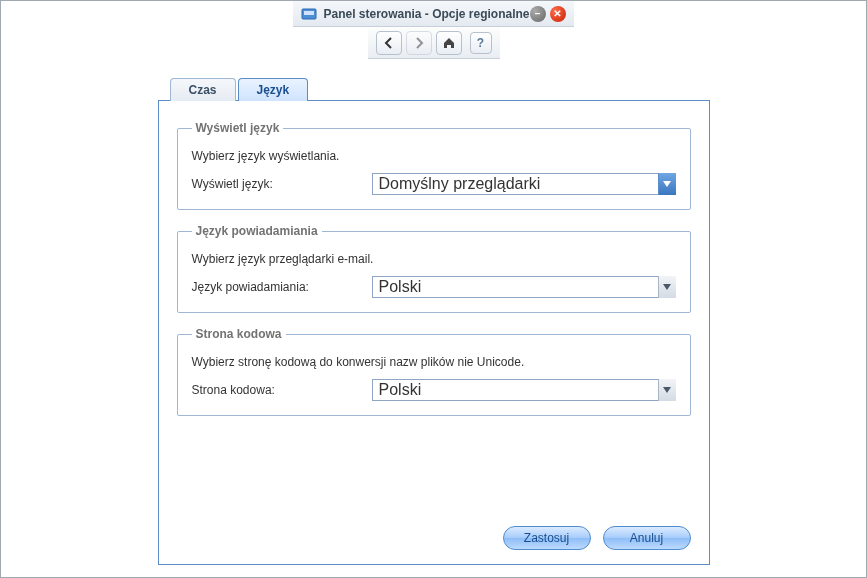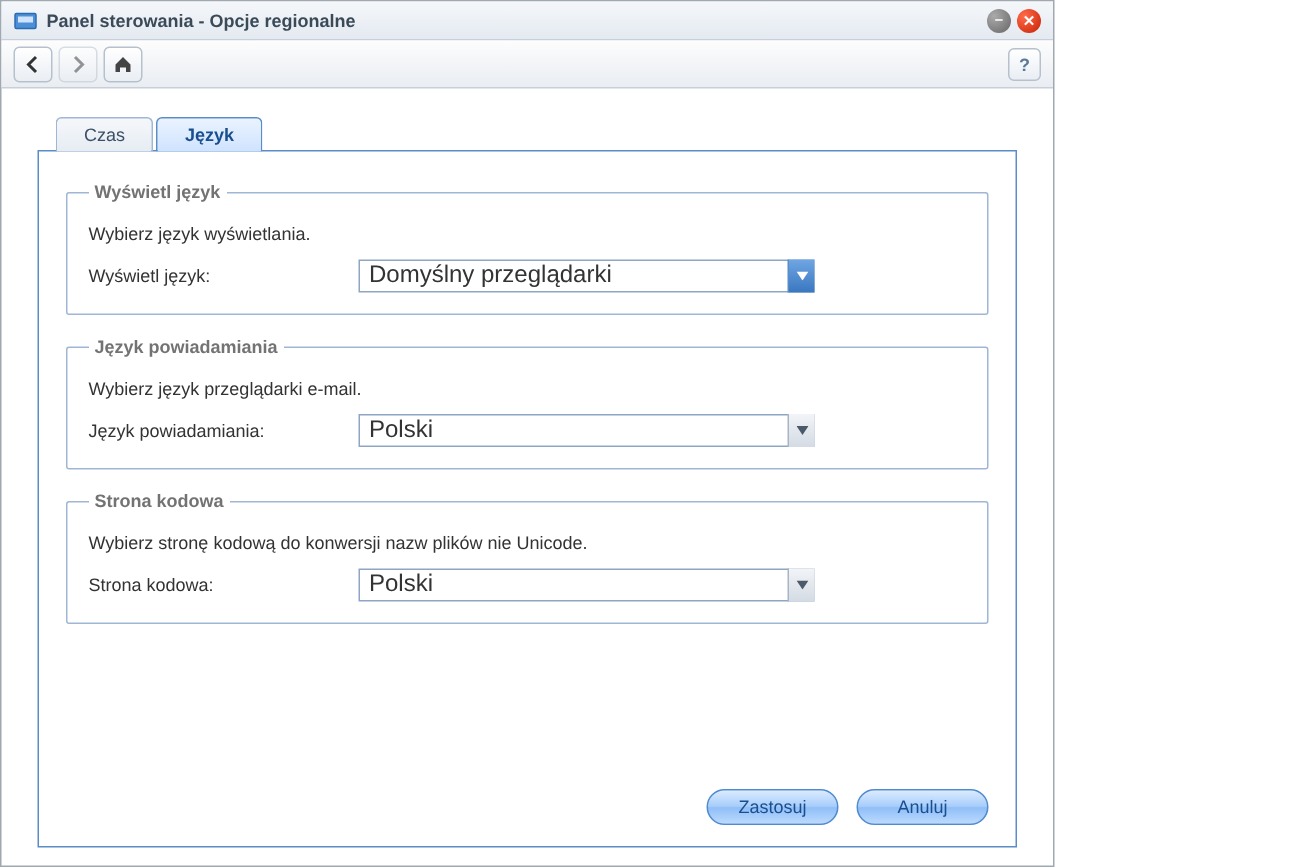--- a/index.html
+++ b/index.html
@@ -4,27 +4,28 @@
 <style>
   * { box-sizing: border-box; }
   body {
     margin: 0;
     font-family: Arial, sans-serif;
     font-size: 12px;
     background: #fff;
     color: #333;
   }
   .window {
-    width: 703px;
+    width: 867px;
     height: 578px;
     border: 1px solid #a0a8b0;
     background: #fff;
     position: relative;
     display: flex;
     flex-direction: column;
+    align-items: center;
   }
   .titlebar {
     height: 26px;
     background: linear-gradient(#f5f7fa, #e4eaf1);
     border-bottom: 1px solid #c7d0da;
     display: flex;
     align-items: center;
     padding: 0 8px;
   }
   .titlebar .app-icon {
@@ -91,20 +92,21 @@
   .tab {
     padding: 4px 18px;
     border: 1px solid #9fb7d4;
     border-bottom: none;
     background: linear-gradient(#f5f7fa, #e6ecf3);
     border-radius: 4px 4px 0 0;
     color: #3b5066;
     cursor: pointer;
     position: relative;
     top: 1px;
+    font-weight: bold;
   }
   .tab.active {
     background: linear-gradient(#eaf3ff, #cfe3ff);
     border-color: #5a8cc8;
     color: #1a4f8f;
     font-weight: bold;
   }
 
   .panel {
     flex: 1;

